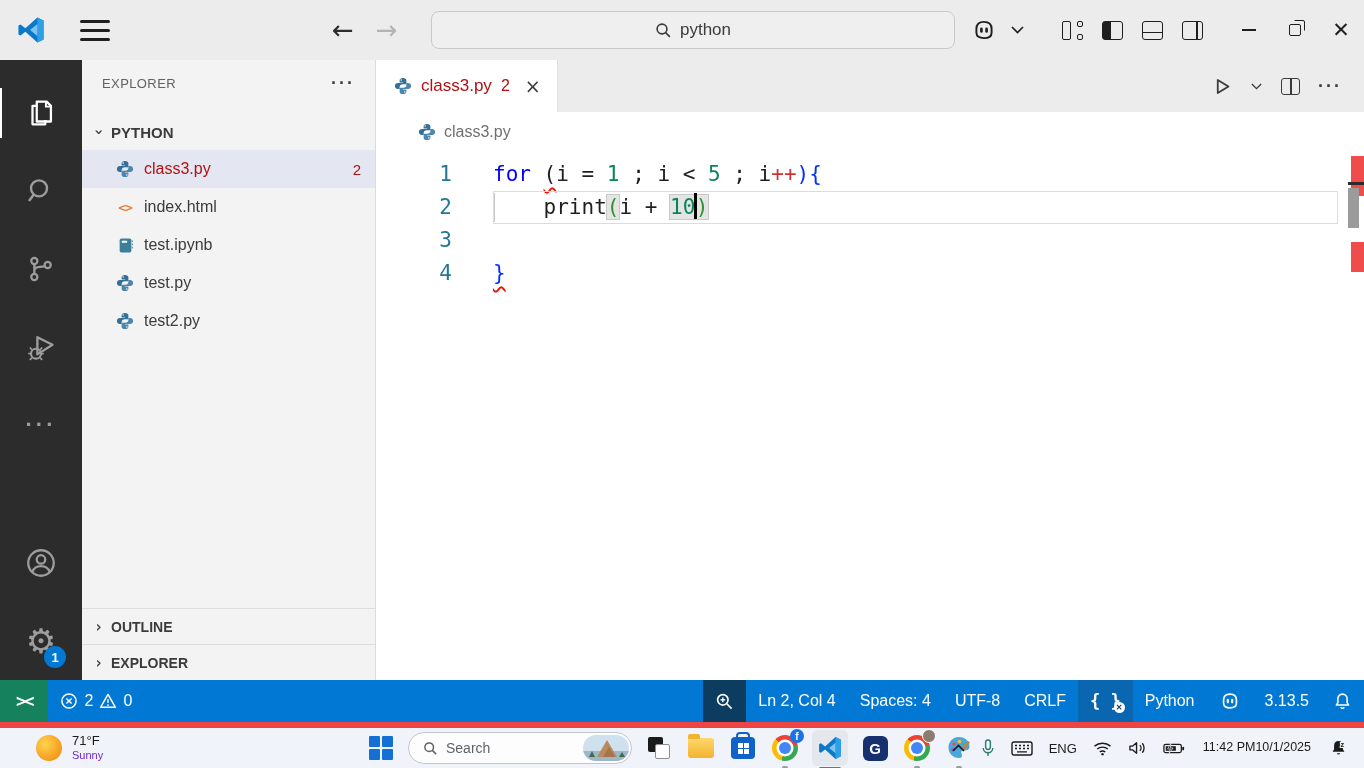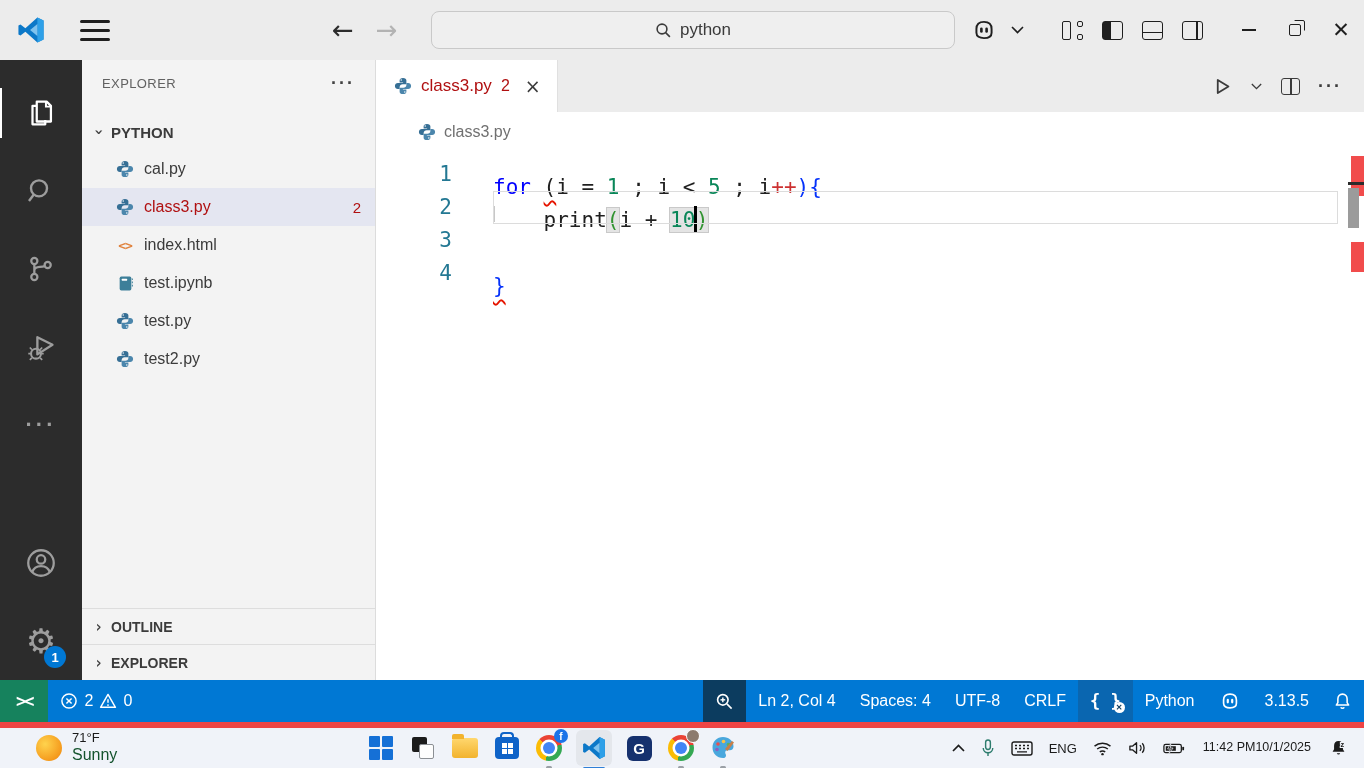--- a/index.html
+++ b/index.html
@@ -70,21 +70,21 @@
   .ea-btn { width:32px; height:32px; display:flex; align-items:center; justify-content:center; cursor:pointer; }
   .split-glyph { width:19px; height:17px; border:1.8px solid #3b3b3b; border-radius:3px; position:relative; }
   .split-glyph::before { content:""; position:absolute; left:50%; top:0; bottom:0; width:1.8px; background:#3b3b3b; }
   .more-glyph { font-size:18px; letter-spacing:2px; font-weight:bold; color:#3b3b3b; }
 
   .breadcrumb { height:40px; display:flex; align-items:center; gap:8px; padding-left:42px; font-size:16px; color:#707070; }
 
   .code { flex:1; position:relative; padding-top:6px; font-family:"DejaVu Sans Mono",monospace; font-size:21px; }
   .code-line { display:flex; height:33px; line-height:33px; position:relative; }
   .code-line .ln { width:76px; text-align:right; color:#237893; flex:0 0 76px; padding-right:0; }
-  .code-line .lc { white-space:pre; padding-left:41px; color:#1f1f1f; position:relative;margin-top:13px; }
+  .code-line .lc { white-space:pre; padding-left:41px; color:#1f1f1f; position:relative; }
   .code-line.current::after { content:""; position:absolute; left:117px; right:26px; top:0; bottom:0; border:1px solid #dcdcdc; pointer-events:none; }
   .code-line.current .lc::before { content:""; position:absolute; left:42px; top:2px; bottom:2px; width:1px; background:#c8c8c8; }
   .kw { color:#0000ff; }
   .num { color:#098658; }
   .red { color:#cd3131; }
   .blue { color:#0431fa; }
   .grn { color:#319331; }
   .pl { color:#1f1f1f; }
   .sq { text-decoration:underline wavy #e51400 1.5px; text-underline-offset:6px; text-decoration-skip-ink:none; }
   .mt { background:#e4e4e4; box-shadow:0 0 0 1px #c9c9c9; }
@@ -102,21 +102,21 @@
   .sb-flex { flex:1; }
   .brace-glyph { font-family:"DejaVu Sans Mono",monospace; font-size:17px; position:relative; font-weight:bold; }
   .brace-x { position:absolute; right:-4px; bottom:-2px; width:11px; height:11px; background:#fff; color:#0c3c5f; border-radius:50%; font-size:8px; line-height:11px; text-align:center; font-weight:bold; font-family:"Liberation Sans",sans-serif; }
 
   
   .taskbar { height:46px; flex:0 0 46px; background:#f0f3f9; border-top:6px solid #ef4444; display:flex; align-items:center; position:relative; }
   .weather { display:flex; align-items:center; gap:10px; margin-left:36px; cursor:pointer; }
   .sun { width:26px; height:26px; border-radius:50%; background:radial-gradient(circle at 35% 35%, #ffd34d, #f59b1d 70%, #e8820c); }
   .weather-text { display:flex; flex-direction:column; line-height:1.15; }
   .w-temp { font-size:13px; color:#1b1b1b; }
-  .w-cond { font-size:16px; color:#14532d; }
+  .w-cond { font-size:11px; color:#6d28d9; }
   .tb-center { position:absolute; left:366px; display:flex; align-items:center; gap:12px; height:46px; }
   .start-glyph { width:24px; height:24px; display:grid; grid-template-columns:11px 11px; grid-template-rows:11px 11px; gap:2px; cursor:pointer; }
   .start-glyph i { background:#1570d6; border-radius:1px; }
   .tb-search { width:224px; height:32px; background:#fdfdfd; border:1px solid #c3c7cd; border-radius:16px; display:flex; align-items:center; gap:8px; padding-left:14px; cursor:text; position:relative; overflow:hidden; }
   .tb-search-label { font-size:14px; color:#5f6368; }
   .tb-search-img { position:absolute; right:2px; top:2px; width:46px; height:26px; border-radius:13px; overflow:hidden; }
   .tk-icon { width:30px; height:30px; display:flex; align-items:center; justify-content:center; position:relative; cursor:pointer; }
   .tk-icon .dot { position:absolute; bottom:-6px; left:50%; transform:translateX(-50%); width:6px; height:3px; border-radius:2px; background:#9aa0a6; }
   .tk-vscode { background:#e4e7ec; border-radius:6px; width:36px; height:36px; }
   .tk-vscode .underline { position:absolute; bottom:-4px; left:50%; transform:translateX(-50%); width:22px; height:3px; border-radius:2px; background:#2f7fd6; }
@@ -274,31 +274,20 @@
     <aside class="sidebar">
       <div class="sb-header">
         <span>EXPLORER</span>
         <span class="sb-more">···</span>
       </div>
       <div class="sb-folder">
         <span class="chev down">›</span>
         <span>PYTHON</span>
       </div>
       <div class="filelist" id="filelist">
-          <div class="file-row">
-            <span class="file-ico">
-              <svg width="18" height="18" viewBox="0 0 16 16">
-                <path d="M8 .8C6 .8 5 1.6 5 2.9v1.9h3.1v.6H3.4C2 5.4.8 6.4.8 8S2 10.6 3.4 10.6H5V9c0-1.5 1.2-2.5 2.7-2.5H11V2.9C11 1.6 10 .8 8 .8z" fill="#366f95"></path>
-                <path d="M8 15.2c2 0 3-.8 3-2.1v-1.9H7.9v-.6h4.7c1.4 0 2.6-1 2.6-2.6s-1.2-2.6-2.6-2.6H11V7c0 1.5-1.2 2.5-2.7 2.5H5v3.6c0 1.3 1 2.1 3 2.1z" fill="#4b86ac"></path>
-                <circle cx="6.4" cy="2.7" r=".65" fill="#fff"></circle>
-                <circle cx="9.6" cy="13.3" r=".65" fill="#fff"></circle>
-              </svg>
-            </span>
-            <span>cal.py</span>
-          </div>
           <div class="file-row selected error">
             <span class="file-ico">
               <svg width="18" height="18" viewBox="0 0 16 16">
                 <path d="M8 .8C6 .8 5 1.6 5 2.9v1.9h3.1v.6H3.4C2 5.4.8 6.4.8 8S2 10.6 3.4 10.6H5V9c0-1.5 1.2-2.5 2.7-2.5H11V2.9C11 1.6 10 .8 8 .8z" fill="#366f95"></path>
                 <path d="M8 15.2c2 0 3-.8 3-2.1v-1.9H7.9v-.6h4.7c1.4 0 2.6-1 2.6-2.6s-1.2-2.6-2.6-2.6H11V7c0 1.5-1.2 2.5-2.7 2.5H5v3.6c0 1.3 1 2.1 3 2.1z" fill="#4b86ac"></path>
                 <circle cx="6.4" cy="2.7" r=".65" fill="#fff"></circle>
                 <circle cx="9.6" cy="13.3" r=".65" fill="#fff"></circle>
               </svg>
             </span>
             <span>class3.py</span>
@@ -490,20 +479,38 @@
 
     <div class="tb-center">
       <div class="tk-icon">
           <span class="start-glyph">
             <i></i>
             <i></i>
             <i></i>
             <i></i>
           </span>
         </div>
+      <div class="tb-search">
+        <span>
+            <svg width="15" height="15" viewBox="0 0 16 16">
+              <circle cx="6.6" cy="6.6" r="4.6" fill="none" stroke="#5f6368" stroke-width="1.6"></circle>
+              <line x1="10" y1="10" x2="14" y2="14" stroke="#5f6368" stroke-width="1.6"></line>
+            </svg>
+          </span>
+        <span class="tb-search-label">Search</span>
+        <span class="tb-search-img">
+          <svg width="46" height="26" viewBox="0 0 46 26">
+              <rect width="46" height="26" fill="#cfe0ef"></rect>
+              <rect y="16" width="46" height="10" fill="#9db6c9"></rect>
+              <path d="M14 22 24 5l10 17z" fill="#b98a5e"></path>
+              <path d="M20 22 26 12l6 10z" fill="#a5744a"></path>
+              <path d="M6 22l3-6 3 6zM36 22l3-5 3 5z" fill="#3f6b4f"></path>
+            </svg>
+        </span>
+      </div>
       <div class="tk-icon">
           <span class="taskview">
             <i class="b"></i>
             <i class="f"></i>
           </span>
         </div>
       <div class="tk-icon">
           <span class="folder-glyph"></span>
         </div>
       <div class="tk-icon">

